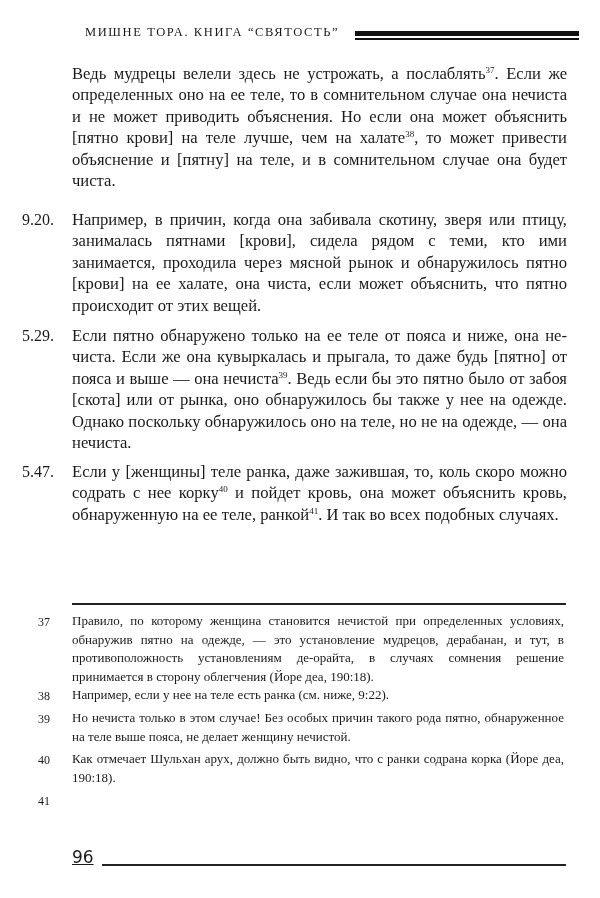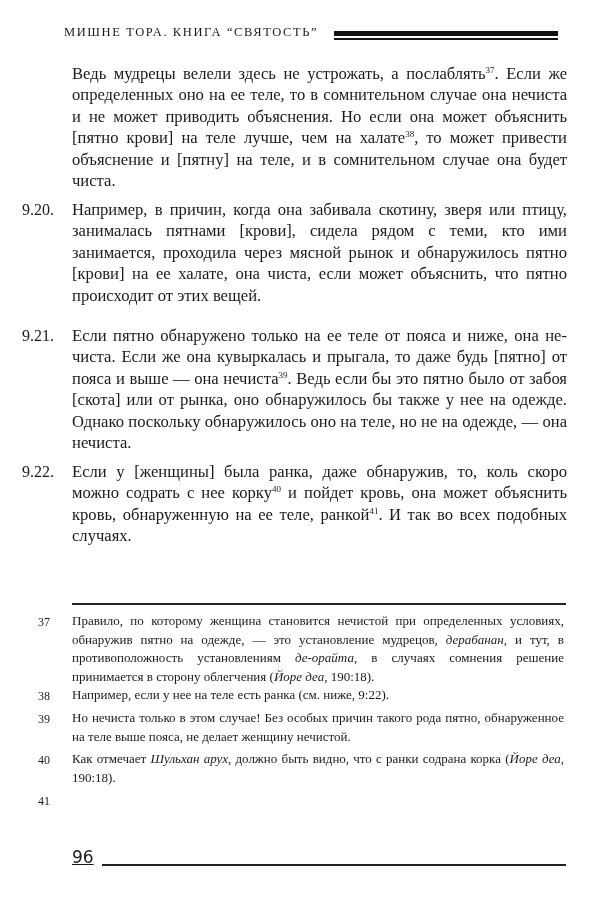--- a/index.html
+++ b/index.html
@@ -1,64 +1,64 @@
 <!DOCTYPE html>
 <html><head>
 <meta charset="utf-8">
 <style>
   html, body { margin: 0; padding: 0; background: #ffffff; }
   body { width: 600px; height: 898px; position: relative; overflow: hidden;
          font-family: "DejaVu Serif", "Liberation Serif", serif; color: #1a1a1a; }
-  .running-head { position: absolute; left: 64px; top: 22px; width: 494px; height: 20px; text-align: center; }
+  .running-head { position: absolute; left: 85px; top: 22px; width: 494px; height: 20px; text-align: center; }
   .rh-title { position: absolute; left: 0; top: 0; font-size: 12.5px; letter-spacing: 1.6px;
               font-family: "Liberation Serif", serif; white-space: nowrap; line-height: 20px; }
   .rh-rule-thick { position: absolute; left: 270px; right: 0; top: 9px; height: 5px; background: #111; }
   .rh-rule-thin { position: absolute; left: 270px; right: 0; top: 16px; height: 1.5px; background: #111; }
 
   .para { position: absolute; left: 72px; width: 495px; font-family: "Liberation Serif", serif;
           font-size: 16.6px; line-height: 21.4px; text-align: justify; hyphens: manual; }
   .para-num { position: absolute; left: -50px; top: 0; font-size: 16px; }
   sup { font-size: 9px; line-height: 0; vertical-align: 6px; }
 
   .fn-rule { position: absolute; left: 72px; width: 494px; top: 603px; height: 1.5px; background: #222; }
   .fn { position: absolute; left: 72px; width: 492px; font-family: "Liberation Serif", serif;
         font-size: 13px; line-height: 18.5px; text-align: justify; }
   .fn-num { position: absolute; left: -34px; top: 1px; font-size: 12px; }
-  .it { font-style: italic; }
+  .it { }
 
   .folio { position: absolute; left: 72px; top: 847px; width: 494px; height: 24px; }
   .folio-num { position: absolute; left: 0; top: 0; font-family: "DejaVu Sans", sans-serif; font-size: 17px; text-decoration: underline; }
   .folio-rule { position: absolute; left: 30px; right: 0; top: 17px; height: 1.5px; background: #222; }
 </style>
 </head>
 <body>
 
 <div class="running-head">
   <span class="rh-title">МИШНЕ ТОРА. КНИГА “СВЯТОСТЬ”</span>
   <div class="rh-rule-thick"></div>
   <div class="rh-rule-thin"></div>
 </div>
 
 <div class="para" style="top:63px;">
   <span>Ведь мудрецы велели здесь не устрожать, а послаблять</span><sup>37</sup><span>. Если же определенных оно на ее теле, то в сомнительном случае она нечиста и не может приводить объяснения. Но если она может объяснить [пятно крови] на теле лучше, чем на халате</span><sup>38</sup><span>, то мо­жет привести объяснение и [пятну] на теле, и в сомнительном случае она будет чиста.</span>
 </div>
 
-<div class="para" style="top:199px;">
+<div class="para" style="top:209px;">
   <span class="para-num">9.20.</span>
   <span>Например, в причин, когда она забивала скотину, зверя или пти­цу, занималась пятнами [крови], сидела рядом с теми, кто ими занимается, проходила через мясной рынок и обнаружилось пятно [крови] на ее халате, она чиста, если может объяснить, что пятно происходит от этих вещей.</span>
 </div>
 
 <div class="para" style="top:325px;">
-  <span class="para-num">9.21.</span>
+  <span class="para-num">5.29.</span>
   <span>Если пятно обнаружено только на ее теле от пояса и ниже, она не­чиста. Если же она кувыркалась и прыгала, то даже будь [пятно] от пояса и выше — она нечиста</span><sup>39</sup><span>. Ведь если бы это пятно было от забоя [скота] или от рынка, оно обнаружилось бы также у нее на одежде. Однако поскольку обнаружилось оно на теле, но не на одежде, — она нечиста.</span>
 </div>
 
 <div class="para" style="top:461px;">
-  <span class="para-num">9.22.</span>
-  <span>Если у [женщины] была ранка, даже обнаружив, то, коль скоро можно содрать с нее корку</span><sup>40</sup><span> и пойдет кровь, она может объ­яснить кровь, обнаруженную на ее теле, ранкой</span><sup>41</sup><span>. И так во всех подобных случаях.</span>
+  <span class="para-num">5.47.</span>
+  <span>Если у [женщины] теле ранка, даже зажившая, то, коль скоро можно содрать с нее корку</span><sup>40</sup><span> и пойдет кровь, она может объ­яснить кровь, обнаруженную на ее теле, ранкой</span><sup>41</sup><span>. И так во всех подобных случаях.</span>
 </div>
 
 <div class="fn-rule"></div>
 
 <div class="fn" style="top:612px;">
   <span class="fn-num">37</span>
   <span>Правило, по которому женщина становится нечистой при определенных условиях, обнаружив пятно на одежде, — это установление мудрецов, </span><span class="it">де­рабанан</span><span>, и тут, в противоположность установлениям </span><span class="it">де-орайта</span><span>, в случаях сомнения решение принимается в сторону облегчения (</span><span class="it">Йоре деа</span><span>, 190:18).</span>
 </div>
 
 <div class="fn" style="top:686px;">

